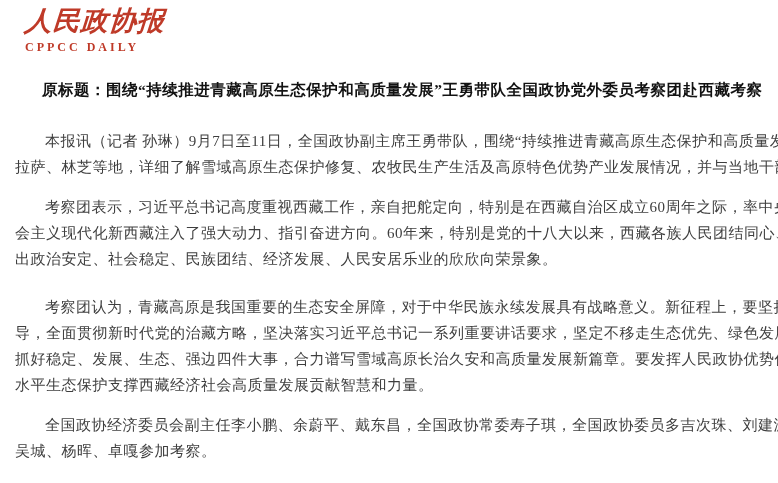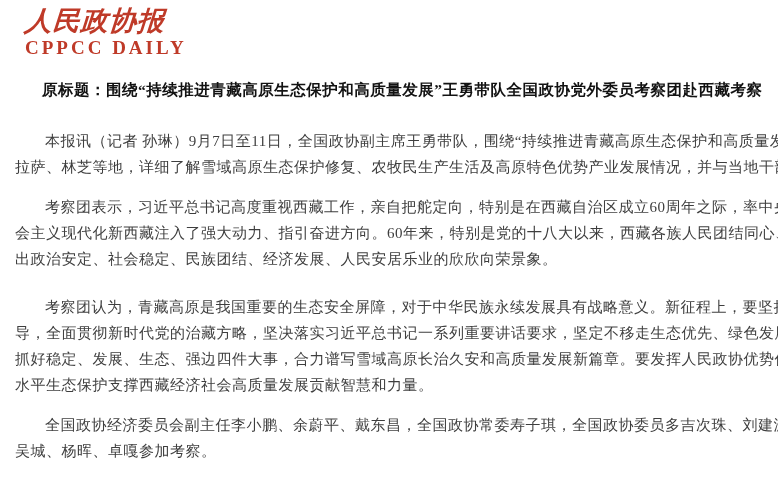--- a/index.html
+++ b/index.html
@@ -16,21 +16,21 @@
   .logo-cn{
     font-family:"Liberation Serif","DejaVu Serif",serif;
     font-weight:700;font-style:italic;
     font-size:27px;line-height:34px;
     color:#bf3a28;letter-spacing:1px;
     transform:skewX(-4deg);
     display:inline-block;
   }
   .logo-en{
     font-family:"Liberation Serif","DejaVu Serif",serif;
-    font-weight:700;font-size:19px;line-height:15px;
+    font-weight:700;font-size:12px;line-height:15px;
     color:#bf3a28;letter-spacing:3px;
     margin-top:2px;
   }
   .headline{
     position:absolute;left:0;top:80px;
     width:830px;
     padding-left:42px;
     font-weight:700;font-size:15.5px;
     color:#121212;
     white-space:nowrap;

